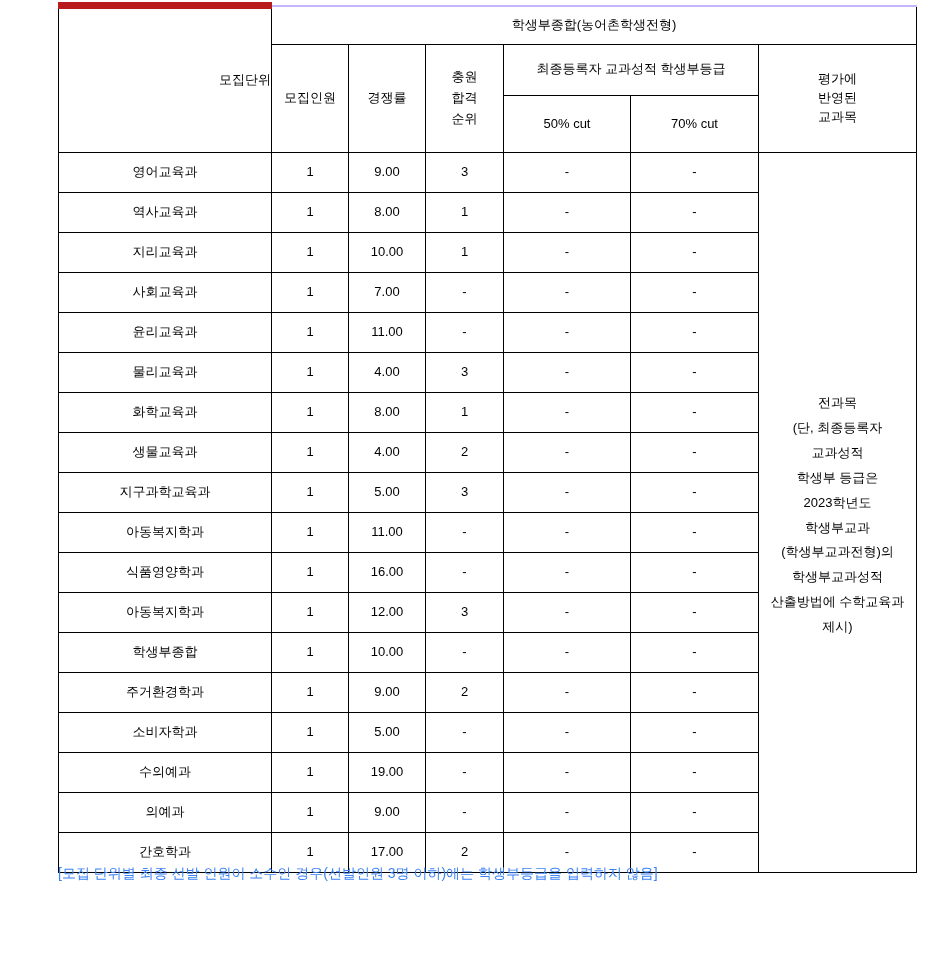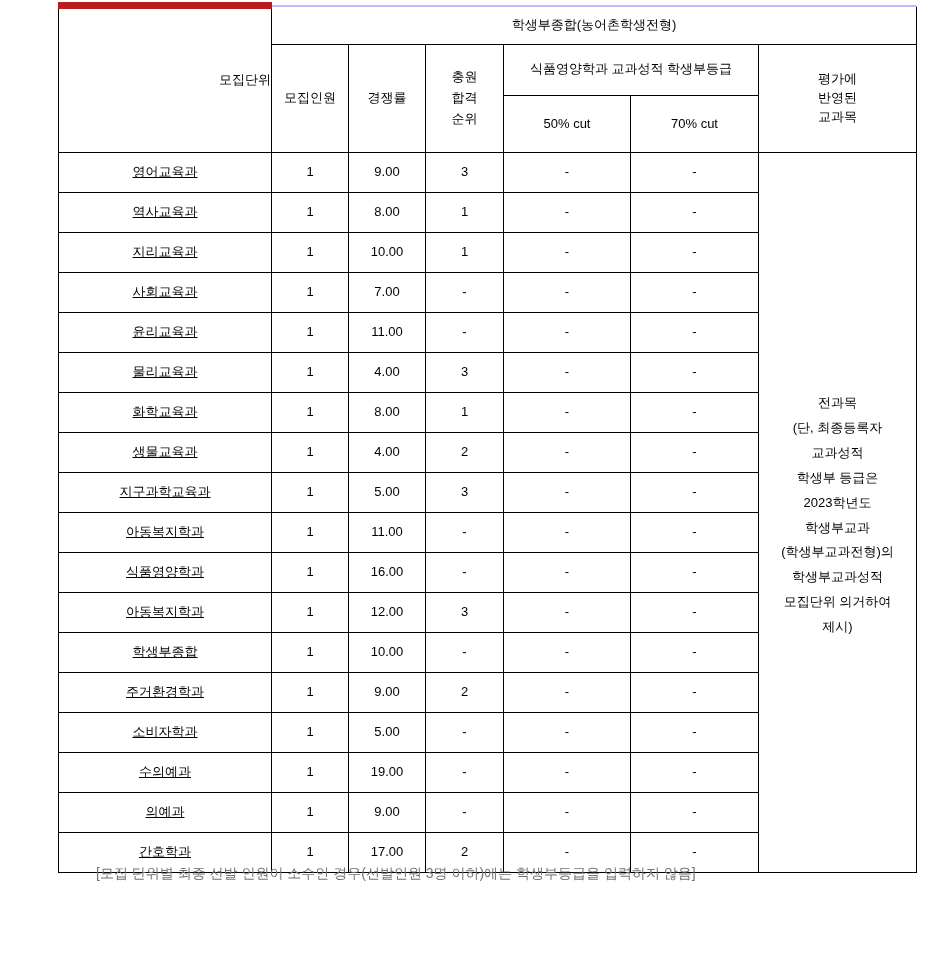--- a/index.html
+++ b/index.html
@@ -93,43 +93,41 @@
   th.cut-col {
     height: 56px;
   }
 
   tbody td {
     height: 39px;
   }
   td.unit-name {
     text-align: left;
     padding-left: 16px;
-    text-decoration: underline;
   }
   td.note-cell {
     vertical-align: top;
     padding-top: 10px;
     line-height: 1.82;
     font-size: 12.5px;
   }
   td.note-cell .note-line {
     display: block;
     white-space: nowrap;
     margin-top: 6px;
   }
 
   #footnote {
     position: absolute;
     left: 58px;
     top: 864px;
     font-size: 14px;
     line-height: 1.4;
     white-space: nowrap;
-    color: #737373;
-    margin-left: 38px;
+    color: #3b82f6;
   }
 </style>
 </head>
 <body>
 
 <div id="page">
 
   <div id="table-wrap">
     <table class="admissions">
       <colgroup>
@@ -147,21 +145,21 @@
           <th class="group-head" colspan="6">학생부종합(농어촌학생전형)</th>
         </tr>
         <tr>
           <th class="sub-head tall" rowspan="2">모집인원</th>
           <th class="sub-head tall" rowspan="2">경쟁률</th>
           <th class="sub-head tall multiline" rowspan="2">
             <span>충원</span><br>
             <span>합격</span><br>
             <span>순위</span>
           </th>
-          <th class="cut-group" colspan="2">식품영양학과 교과성적 학생부등급</th>
+          <th class="cut-group" colspan="2">최종등록자 교과성적 학생부등급</th>
           <th class="note-head" rowspan="2">
             <span>평가에</span><br>
             <span>반영된</span><br>
             <span>교과목</span>
           </th>
         </tr>
         <tr>
           <th class="cut-col">50% cut</th>
           <th class="cut-col">70% cut</th>
         </tr>
@@ -176,21 +174,21 @@
             <td>-</td>
             <td class="note-cell" rowspan="18">
               <span class="note-line">전과목</span>
               <span class="note-line">(단, 최종등록자</span>
               <span class="note-line">교과성적</span>
               <span class="note-line">학생부 등급은</span>
               <span class="note-line">2023학년도</span>
               <span class="note-line">학생부교과</span>
               <span class="note-line">(학생부교과전형)의</span>
               <span class="note-line">학생부교과성적</span>
-              <span class="note-line">모집단위 의거하여</span>
+              <span class="note-line">산출방법에 수학교육과</span>
               <span class="note-line">제시)</span>
             </td>
           </tr>
           <tr>
             <td class="unit-name">역사교육과</td>
             <td>1</td>
             <td>8.00</td>
             <td>1</td>
             <td>-</td>
             <td>-</td>

